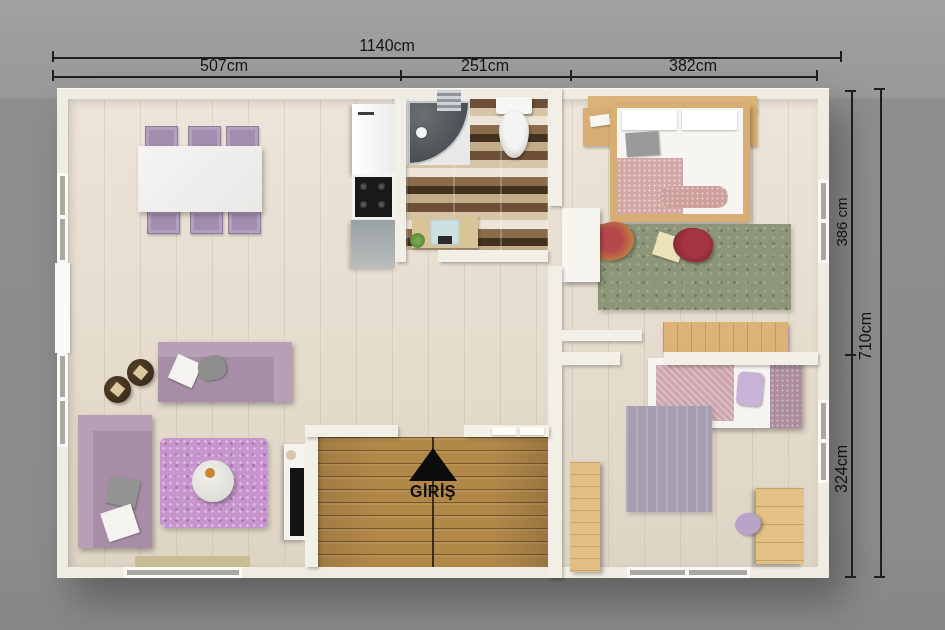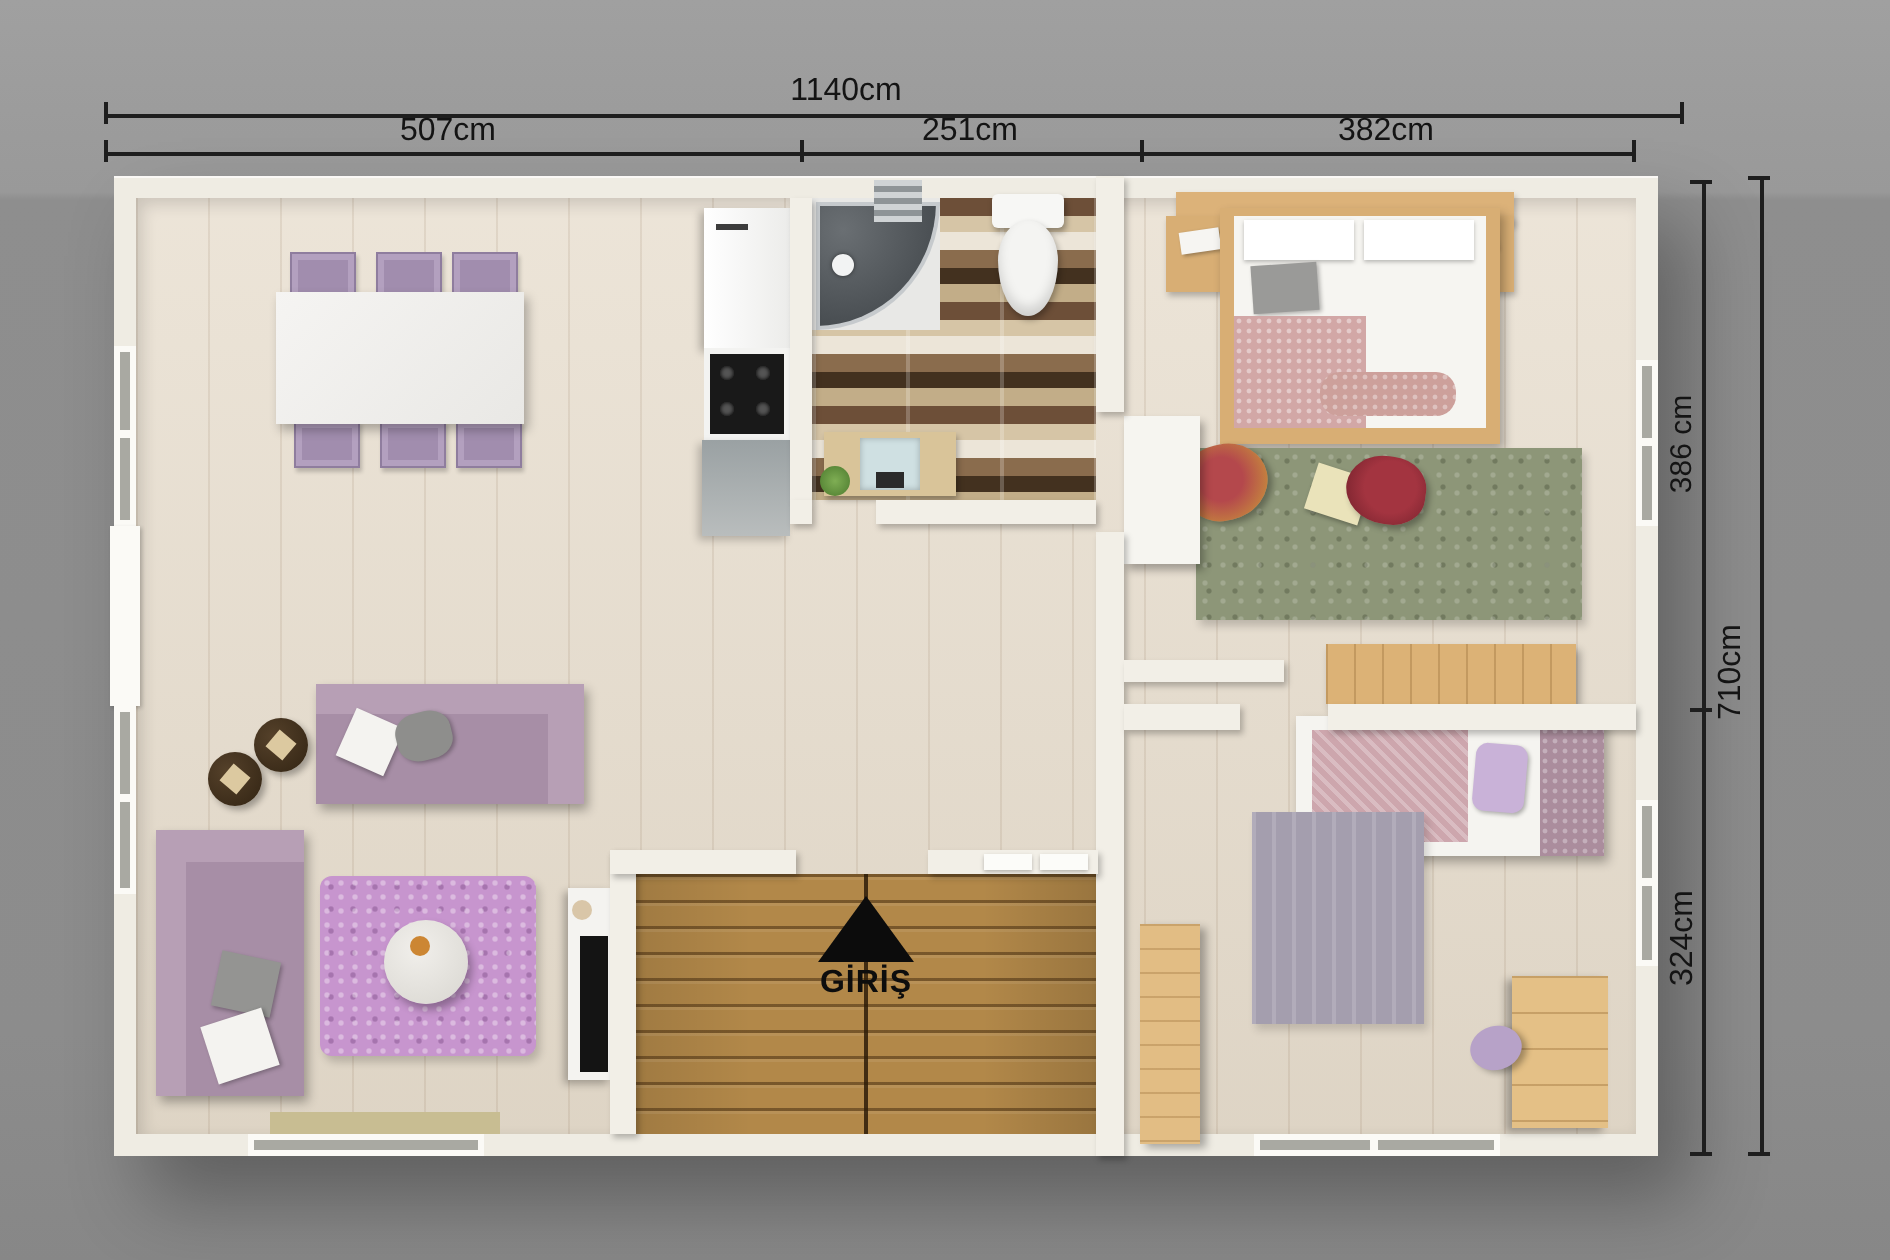--- a/index.html
+++ b/index.html
@@ -263,21 +263,21 @@
   <div class="dlineH" style="left:52px;top:57px;width:789px;"></div>
   <div class="dtickV" style="left:52px;top:51px;"></div>
   <div class="dtickV" style="left:840px;top:51px;"></div>
 
   <div class="dlineH" style="left:52px;top:76px;width:765px;"></div>
   <div class="dtickV" style="left:52px;top:70px;"></div>
   <div class="dtickV" style="left:400px;top:70px;"></div>
   <div class="dtickV" style="left:570px;top:70px;"></div>
   <div class="dtickV" style="left:816px;top:70px;"></div>
 
-  <div class="dimlabel" style="left:423px;top:46px;">1140cm</div>
+  <div class="dimlabel" style="left:387px;top:46px;">1140cm</div>
   <div class="dimlabel" style="left:224px;top:66px;">507cm</div>
   <div class="dimlabel" style="left:485px;top:66px;">251cm</div>
   <div class="dimlabel" style="left:693px;top:66px;">382cm</div>
 
   <div class="dlineV" style="left:851px;top:90px;height:487px;"></div>
   <div class="dtickH" style="left:845px;top:90px;"></div>
   <div class="dtickH" style="left:845px;top:354px;"></div>
   <div class="dtickH" style="left:845px;top:576px;"></div>
 
   <div class="dlineV" style="left:880px;top:88px;height:489px;"></div>

